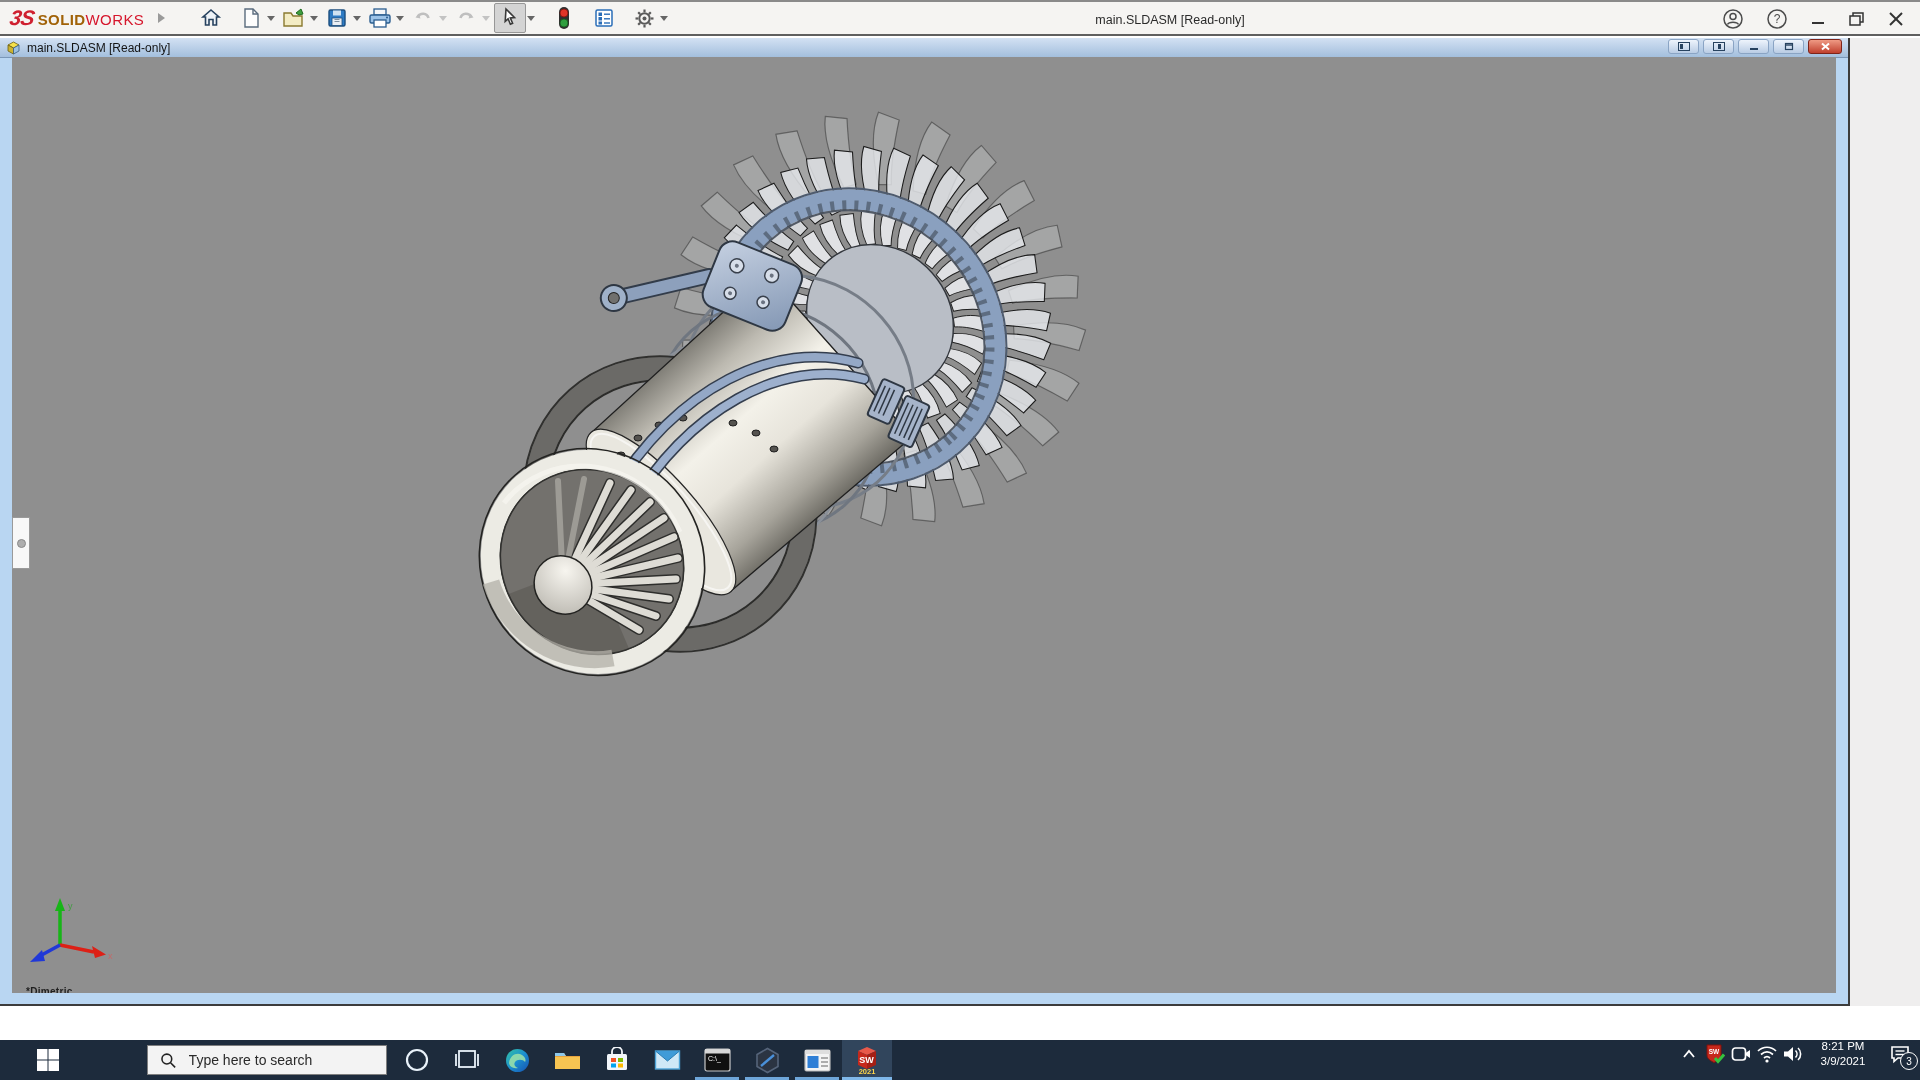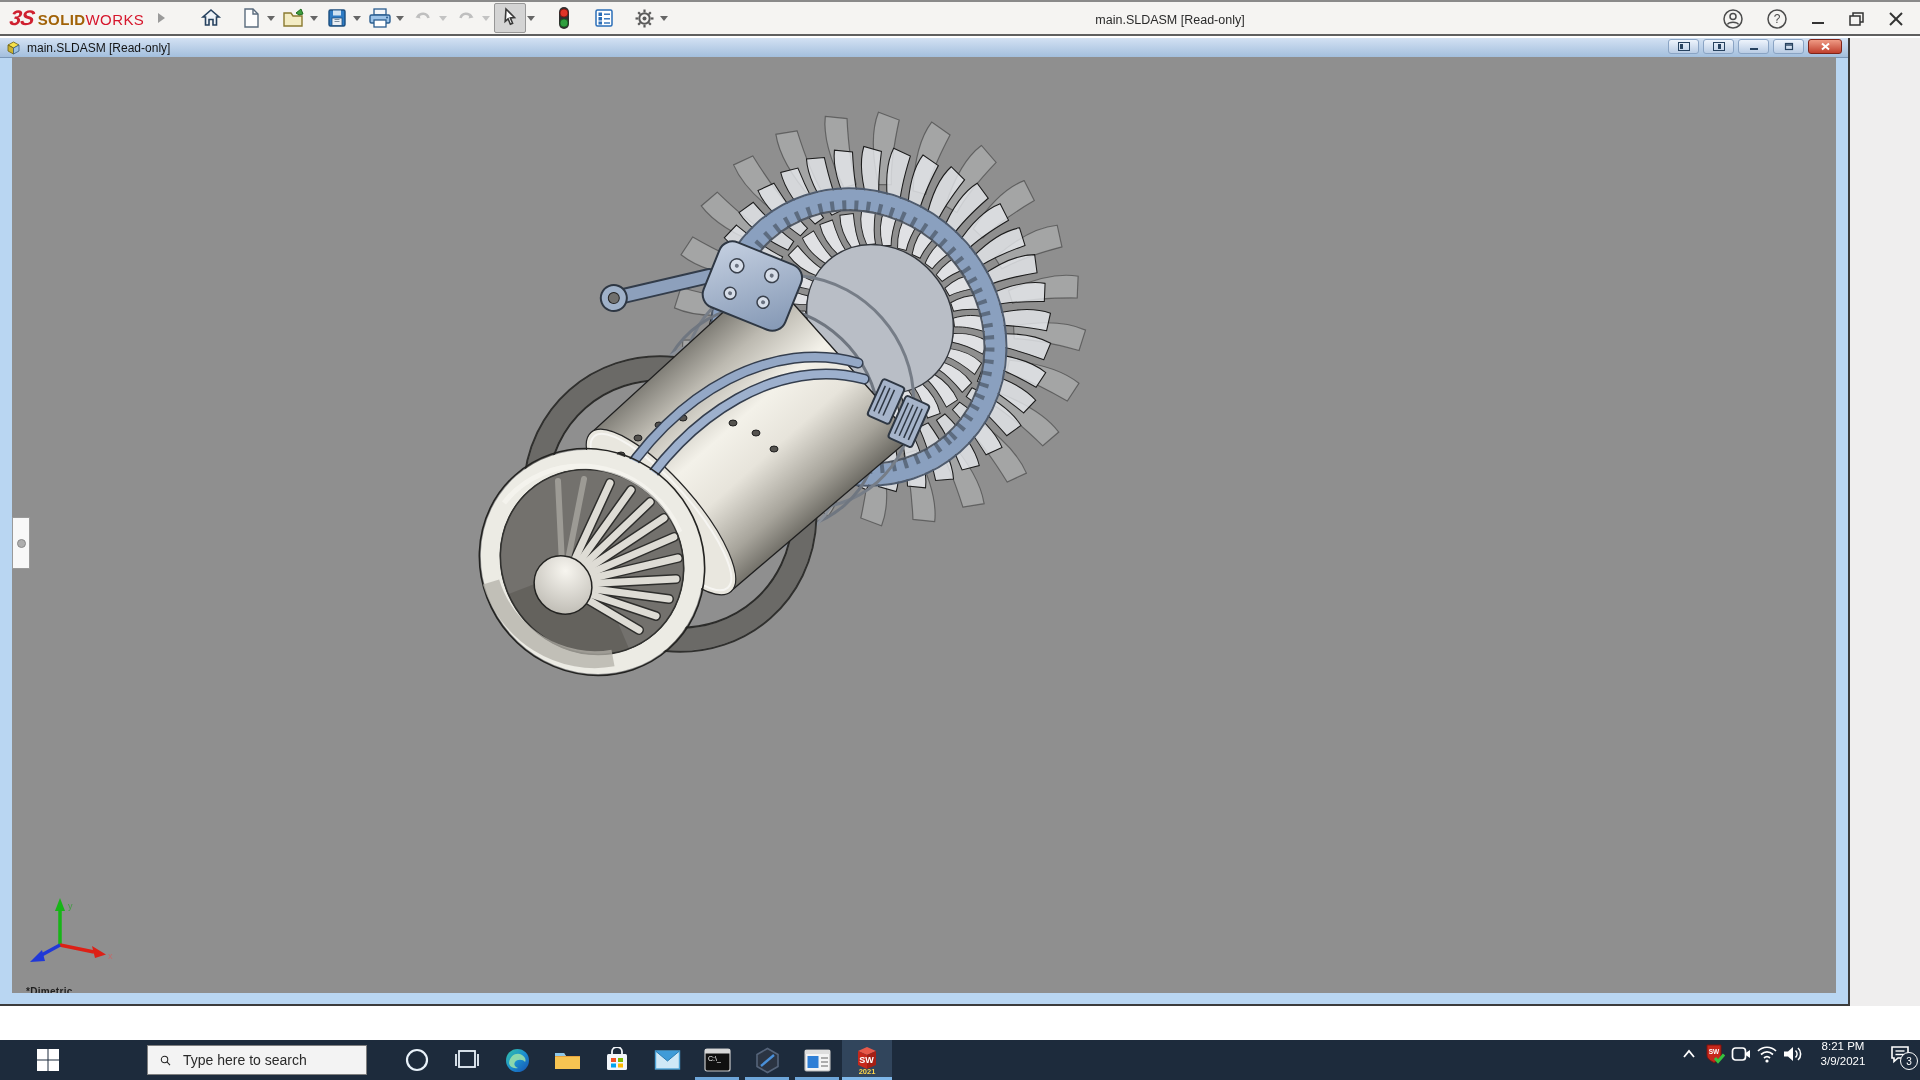--- a/index.html
+++ b/index.html
@@ -41,21 +41,21 @@
   .viewport{position:absolute;left:12px;top:19px;width:1824px;height:936px;background:#8f8f8f;overflow:hidden;}
   .collapse-tab{position:absolute;left:0px;top:460px;width:18px;height:52px;background:#f8f8f8;
     border:1px solid #9a9a9a;box-sizing:border-box;display:flex;align-items:center;justify-content:center;}
   .collapse-dot{width:7px;height:7px;border-radius:50%;background:#aeaeae;border:1px solid #8a8a8a;}
   .orient-label{position:absolute;left:14px;top:918px;font-size:10px;font-weight:bold;color:#1f1f1f;letter-spacing:.3px;margin-top:11px;}
   .triad{position:absolute;left:10px;top:838px;}
 
   
   .taskbar{position:absolute;left:0;top:1040px;width:1920px;height:40px;background:#1d2b3c;}
   .start{position:absolute;left:0;top:0;width:96px;height:40px;display:flex;align-items:center;justify-content:center;}
-  .search{position:absolute;left:147px;top:5px;width:220px;height:30px;background:#f3f3f3;
+  .search{position:absolute;left:147px;top:5px;width:240px;height:30px;background:#f3f3f3;
     border:1px solid #7e7e7e;box-sizing:border-box;display:flex;align-items:center;padding-left:12px;justify-content:flex-end;}
   .search input{border:0;outline:0;background:transparent;font-size:14px;color:#111;
     font-family:"Liberation Sans",sans-serif;margin-left:10px;width:200px;}
   .search input::placeholder{color:#2a2a2a;opacity:1;}
   .apps{position:absolute;left:392px;top:0;height:40px;display:flex;}
   .app{width:50px;height:40px;display:flex;align-items:center;justify-content:center;position:relative;}
   .app .runind{position:absolute;left:3px;bottom:0;width:44px;height:3px;background:#6ea6d9;}
   .app.active{background:#31455c;}
   .app.active .runind{width:50px;left:0;background:#7fb8ea;}
   .tray{position:absolute;right:0;top:0;height:28px;display:flex;align-items:center;}

